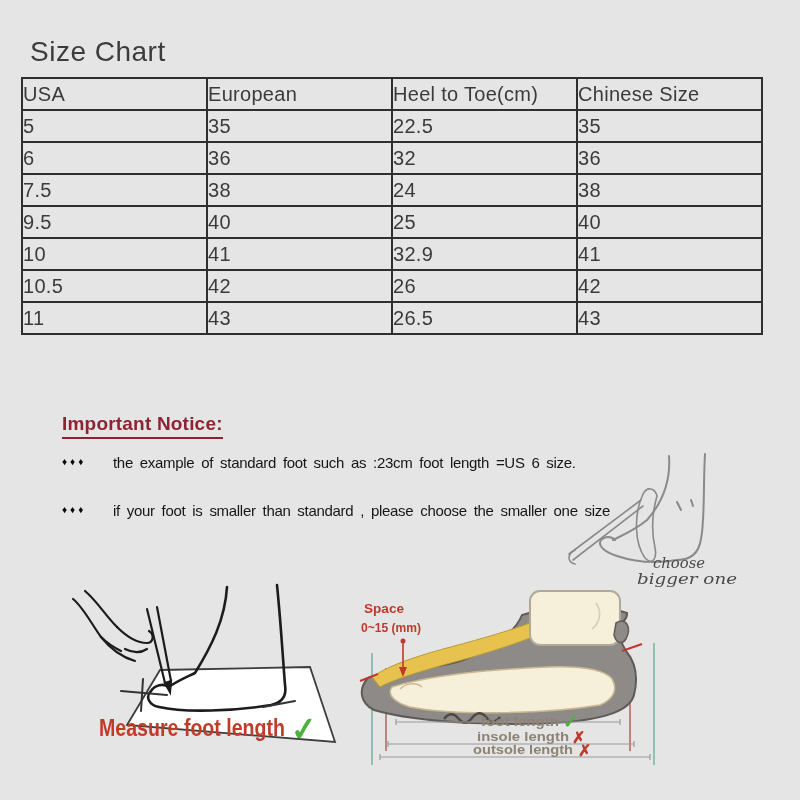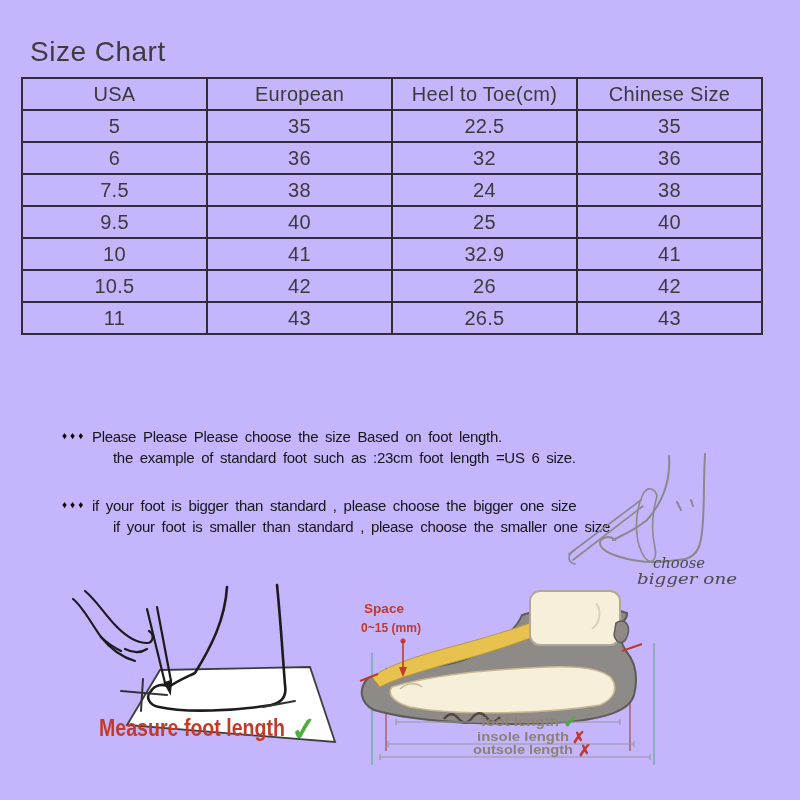--- a/index.html
+++ b/index.html
@@ -1,35 +1,35 @@
 <!DOCTYPE html>
 <html style="--notice-red: #8e2433; --measure-red: #c13b2a; --check-green: #4caf3e; --cross-red: #c0392b; --space-red: #c0392b; --label-tan: #8d8273; --shoe-gray: #8e8a88; --shoe-outline: #5f5b58; --insole-yellow: #e7c24e; --foot-cream: #f6efda; --dim-teal: #6fae9e; --dim-red: #b05a52; --sketch-gray: #8a8a8a;"><head>
 <meta charset="utf-8">
 <style>
   html,body{margin:0;padding:0;}
   body{
     width:800px;height:800px;background:#ffffff;
     font-family:"Liberation Sans", sans-serif;
     position:relative;overflow:hidden;
   }
-  .page{position:absolute;inset:0;background:#c4b5fd;}
+  .page{position:absolute;inset:0;background:#e5e5e5;}
 
   
   .page-title{
     position:absolute;left:30px;top:36px;margin:0;
     font-size:28px;font-weight:400;color:#3c3c3c;letter-spacing:.5px;
   }
 
   
   table.size-table{
     position:absolute;left:21px;top:77px;width:742px;
     border-collapse:collapse;table-layout:fixed;
   }
   .size-table th,.size-table td{
-    border:2px solid #2f2f2f;text-align:center;vertical-align:middle;
+    border:2px solid #2f2f2f;text-align:left;vertical-align:middle;
     height:30px;padding:0;font-size:20px;font-weight:400;color:#3b3b3b;
     letter-spacing:.3px;
   }
   .size-table th{font-size:20px;color:#3b3b3b;}
 
   
   .notice{position:absolute;left:62px;top:413px;width:610px;}
   .notice-heading{
     display:inline-block;
     color:var(--notice-red,#8e2433);font-weight:bold;font-size:19px;
@@ -108,33 +108,32 @@
         <tr>
           <td>11</td>
           <td>43</td>
           <td>26.5</td>
           <td>43</td>
         </tr>
       </tbody>
   </table>
 
   <div class="notice">
+    <div class="notice-heading">Important Notice:</div>
 
     <div class="bullet">
       <span class="marker">♦♦♦</span>
       <div class="lines">
-        <div>Please Please Please choose the size Based on foot length.</div>
         <div>the example of standard foot such as :23cm foot length =US 6 size.</div>
       </div>
     </div>
 
     <div class="bullet second">
       <span class="marker">♦♦♦</span>
       <div class="lines">
-        <div>if your foot is bigger than standard , please choose the bigger one size</div>
         <div>if your foot is smaller than standard , please choose the smaller one size</div>
       </div>
     </div>
   </div>
 
   <svg style="left:565px;top:444px" width="200" height="150" viewBox="0 0 200 150">
     <g fill="none" stroke="var(--sketch-gray,#8a8a8a)" stroke-width="2" stroke-linecap="round">
       <path d="M 140,10 C 138,45 140,75 136,95 C 134,108 126,116 112,116 C 90,120 70,118 52,112 C 40,108 32,102 36,96 C 40,92 46,92 50,96"></path>
       <path d="M 104,12 C 106,40 96,60 82,76 C 70,86 56,92 48,96"></path>
       <path d="M 112,58 L 116,66"></path>

